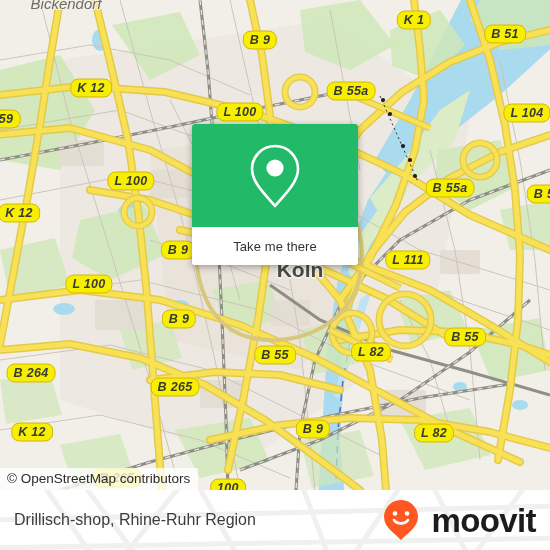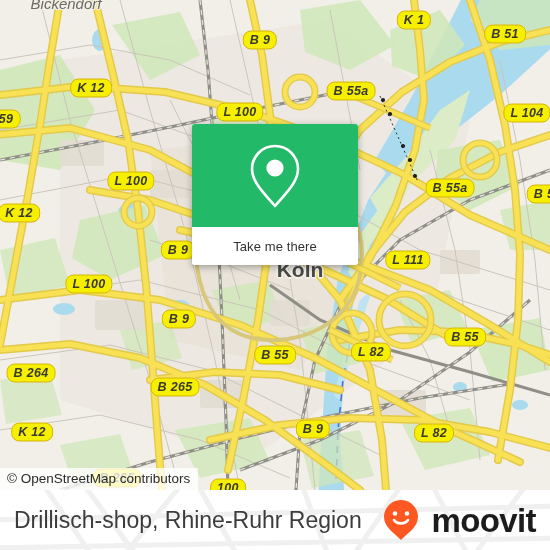--- a/index.html
+++ b/index.html
@@ -91,21 +91,21 @@
   .footer{
     position:absolute;left:0;top:490px;width:550px;height:60px;
     background:#ffffff;
     overflow:hidden;
   }
   .footer-bg{position:absolute;left:0;top:0;width:550px;height:60px;}
   .footer-title{
     position:absolute;left:14px;top:0;height:60px;
     display:flex;align-items:center;
     color:#3c3c3c;
-    font-size:23px;
+    font-size:16px;
     white-space:nowrap;
   }
   .brand{
     position:absolute;right:14px;top:0;height:60px;
     display:flex;align-items:center;gap:11px;
   }
   .brand-pin{display:block;}
   .brand-word{
     color:#1c1c1c;
     font-size:33px;

